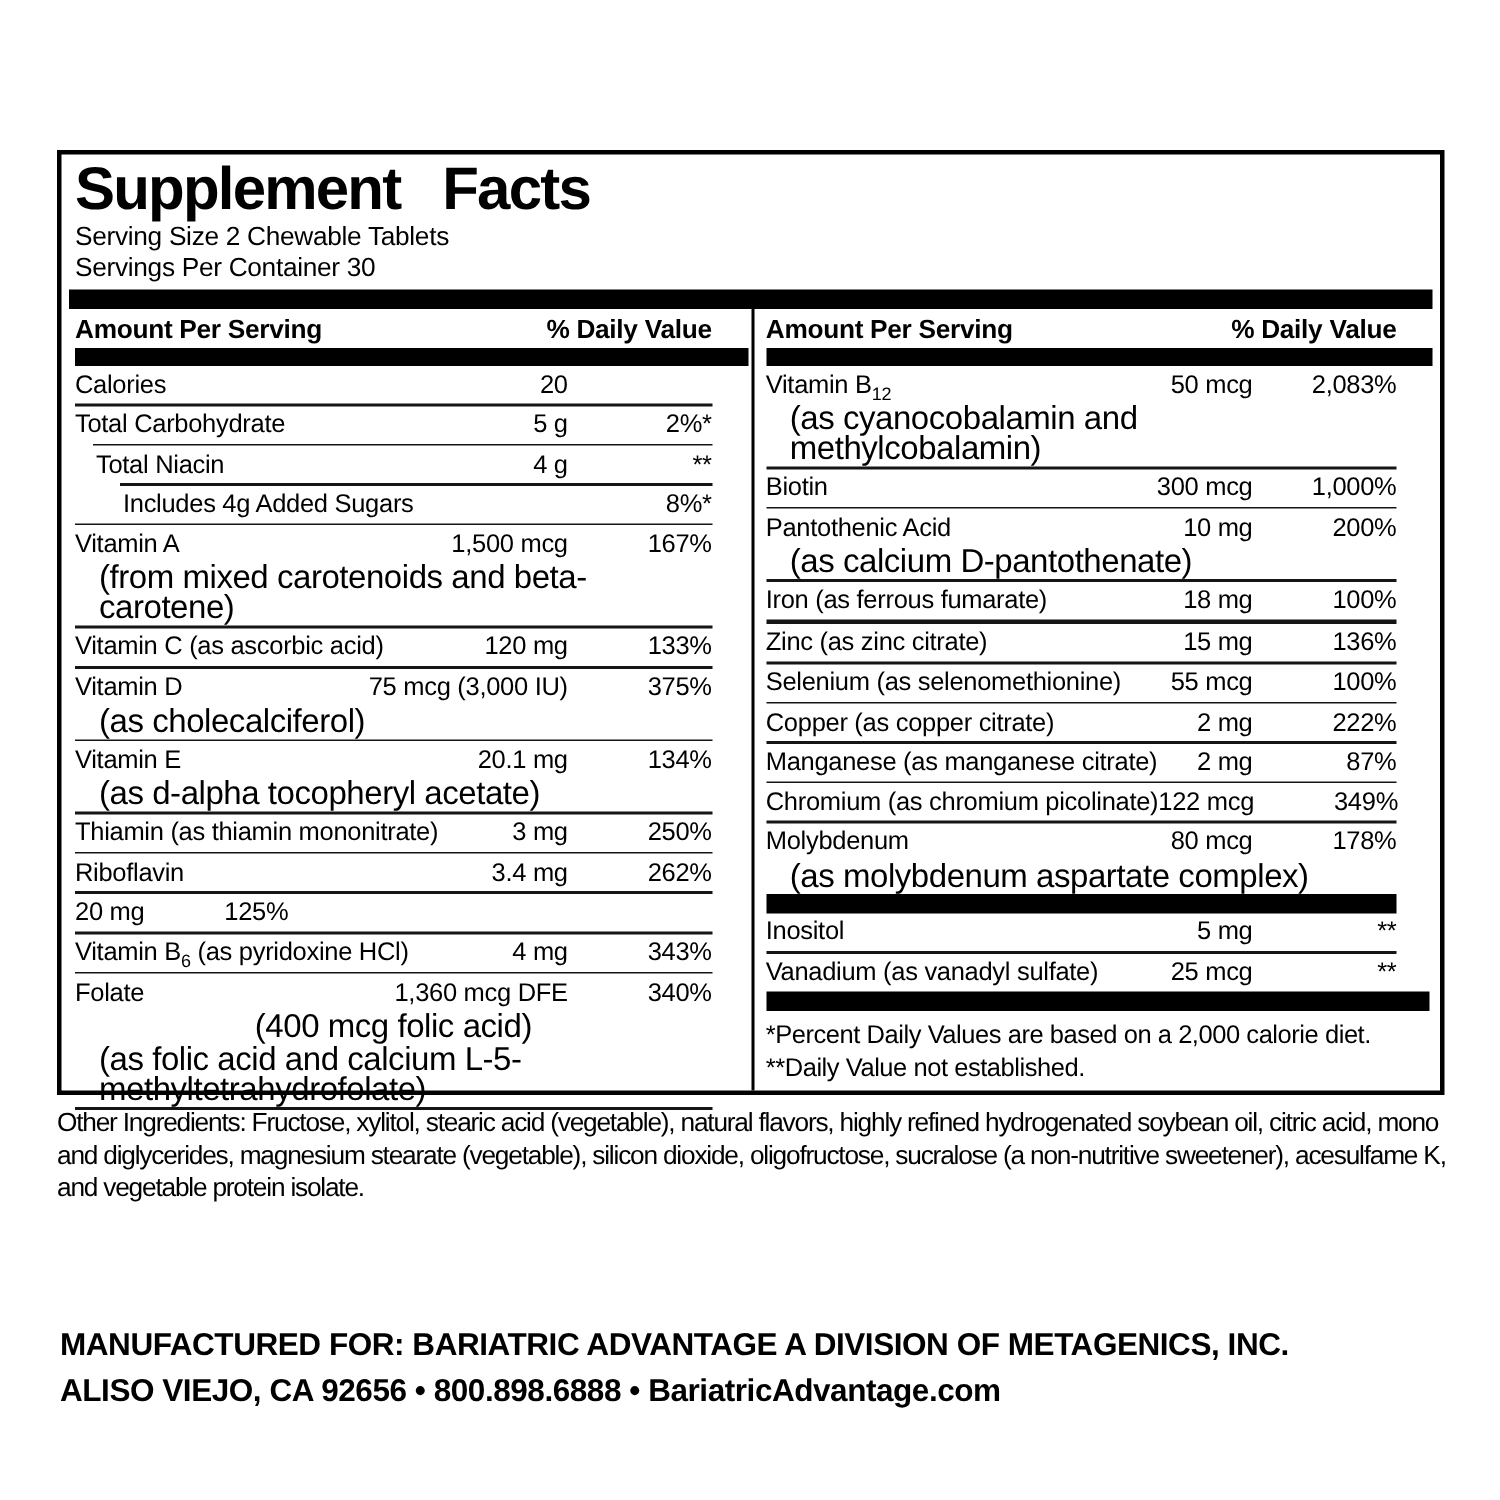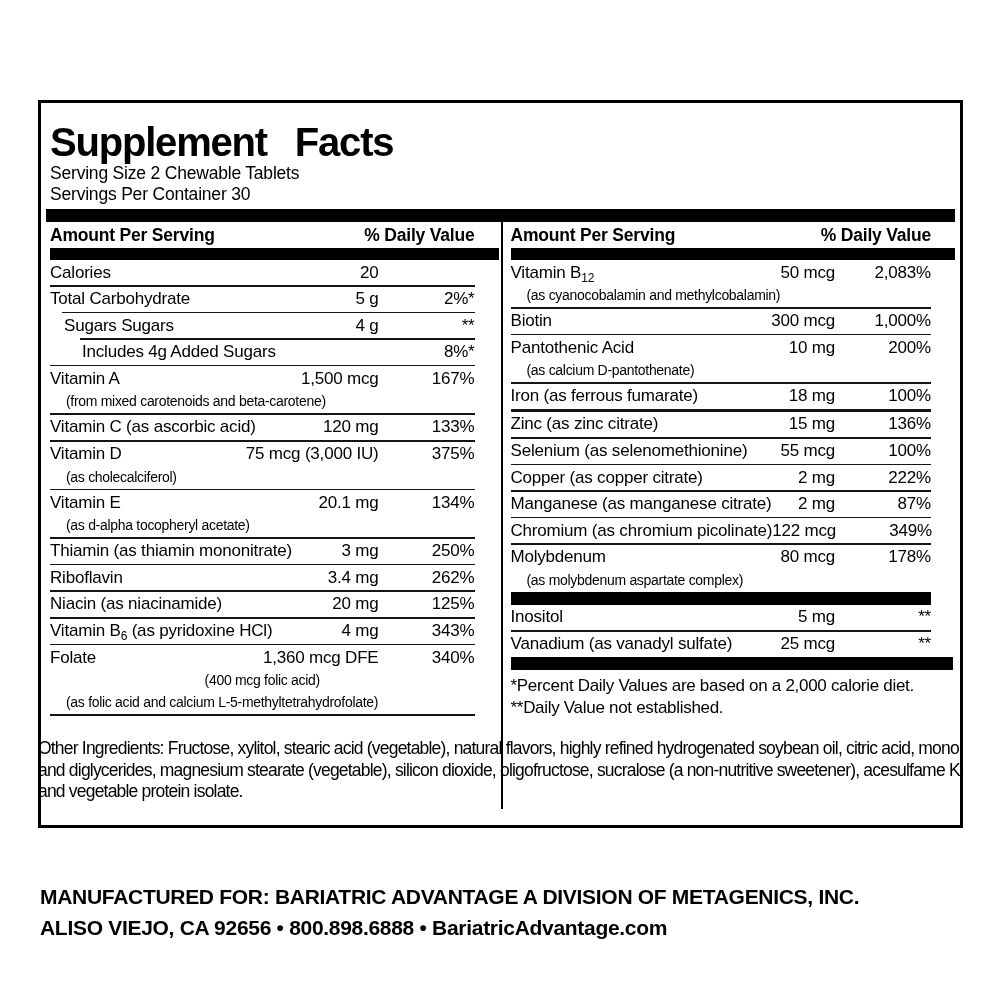--- a/index.html
+++ b/index.html
@@ -1,37 +1,37 @@
 <!DOCTYPE html>
 <html><head>
 <meta charset="utf-8">
 <style>
   html,body{margin:0;padding:0;background:#fff;}
   body{width:1000px;height:1000px;position:relative;font-family:"Liberation Sans",sans-serif;color:#000;-webkit-font-smoothing:antialiased;}
 
-  .panel{position:absolute;left:38px;top:100px;width:925px;height:728px;border:3px solid #000;box-sizing:border-box;background:#fff;display:flex;flex-direction:column;padding:16px 5px;}
+  .panel{position:absolute;left:38px;top:100px;width:925px;height:630px;border:3px solid #000;box-sizing:border-box;background:#fff;display:flex;flex-direction:column;padding:0 5px;}
   .panel-head{padding:2px 4px 4px 4px;}
   .sf-title{font-size:40px;font-weight:900;letter-spacing:-1.2px;word-spacing:18px;line-height:42px;margin:0;}
   .serving-line{font-size:17.5px;line-height:21px;letter-spacing:-0.2px;}
   .bar{background:#000;height:13px;flex:none;}
   .bar.mid{height:12px;}
 
   .cols{display:flex;flex:1;min-height:0;}
   .col{width:50%;box-sizing:border-box;display:flex;flex-direction:column;padding:0 0 0 4px;}
   .col-left{padding-right:2px;}
   .col-right{border-left:2.5px solid #000;padding-left:8px;}
 
   .col-header{display:flex;justify-content:space-between;align-items:baseline;font-weight:bold;font-size:17.5px;line-height:26px;letter-spacing:-0.2px;padding-right:24px;gap:38px;}
   .rows{padding-right:24px;}
   .sep{height:1.6px;background:#151515;}
   .row-main{display:flex;align-items:baseline;font-size:17px;line-height:20px;padding:2.5px 0;letter-spacing:-0.2px;}
   .row-main .name{flex:1;white-space:nowrap;}
   .row-main .amt{text-align:right;white-space:nowrap;}
   .row-main .dv{width:96px;text-align:right;white-space:nowrap;flex:none;}
-  .subline{font-size:14px;line-height:20px;padding-bottom:2px;letter-spacing:-0.3px;}
+  .subline{font-size:22px;line-height:20px;padding-bottom:2px;letter-spacing:-0.3px;}
   .subline.left{padding-left:16px;}
   .subline.center{text-align:center;}
   sub{font-size:12px;line-height:0;}
   .name.ind1{padding-left:14px;}
   .name.ind2{padding-left:32px;}
   .spacer{flex:1;}
 
   .footnotes{padding:5px 2px 0 0;font-size:17px;line-height:22px;letter-spacing:-0.3px;}
 
   .other-ing{position:absolute;left:38px;top:738px;width:938px;font-size:17.5px;line-height:21.5px;letter-spacing:-0.8px;}
@@ -68,21 +68,21 @@
           <div>
             <div class="row-main">
               <span class="name">Total Carbohydrate</span>
               <span class="amt">5 g</span>
               <span class="dv">2%*</span>
             </div>
           </div>
           <div class="sep" style="margin-left: 12px;"></div>
           <div>
             <div class="row-main">
-              <span class="name ind1">Sugars Sugars</span>
+              <span class="name ind1">Total Niacin</span>
               <span class="amt">4 g</span>
               <span class="dv">**</span>
             </div>
           </div>
           <div class="sep" style="margin-left: 30px;"></div>
           <div>
             <div class="row-main">
               <span class="name ind2">Includes 4g Added Sugars</span>
               <span class="amt"></span>
               <span class="dv">8%*</span>
@@ -135,21 +135,20 @@
           <div>
             <div class="row-main">
               <span class="name">Riboflavin</span>
               <span class="amt">3.4 mg</span>
               <span class="dv">262%</span>
             </div>
           </div>
           <div class="sep"></div>
           <div>
             <div class="row-main">
-              <span class="name">Niacin (as niacinamide)</span>
               <span class="amt">20 mg</span>
               <span class="dv">125%</span>
             </div>
           </div>
           <div class="sep"></div>
           <div>
             <div class="row-main">
               <span class="name">Vitamin B<sub>6</sub> (as pyridoxine HCl)</span>
               <span class="amt">4 mg</span>
               <span class="dv">343%</span>

